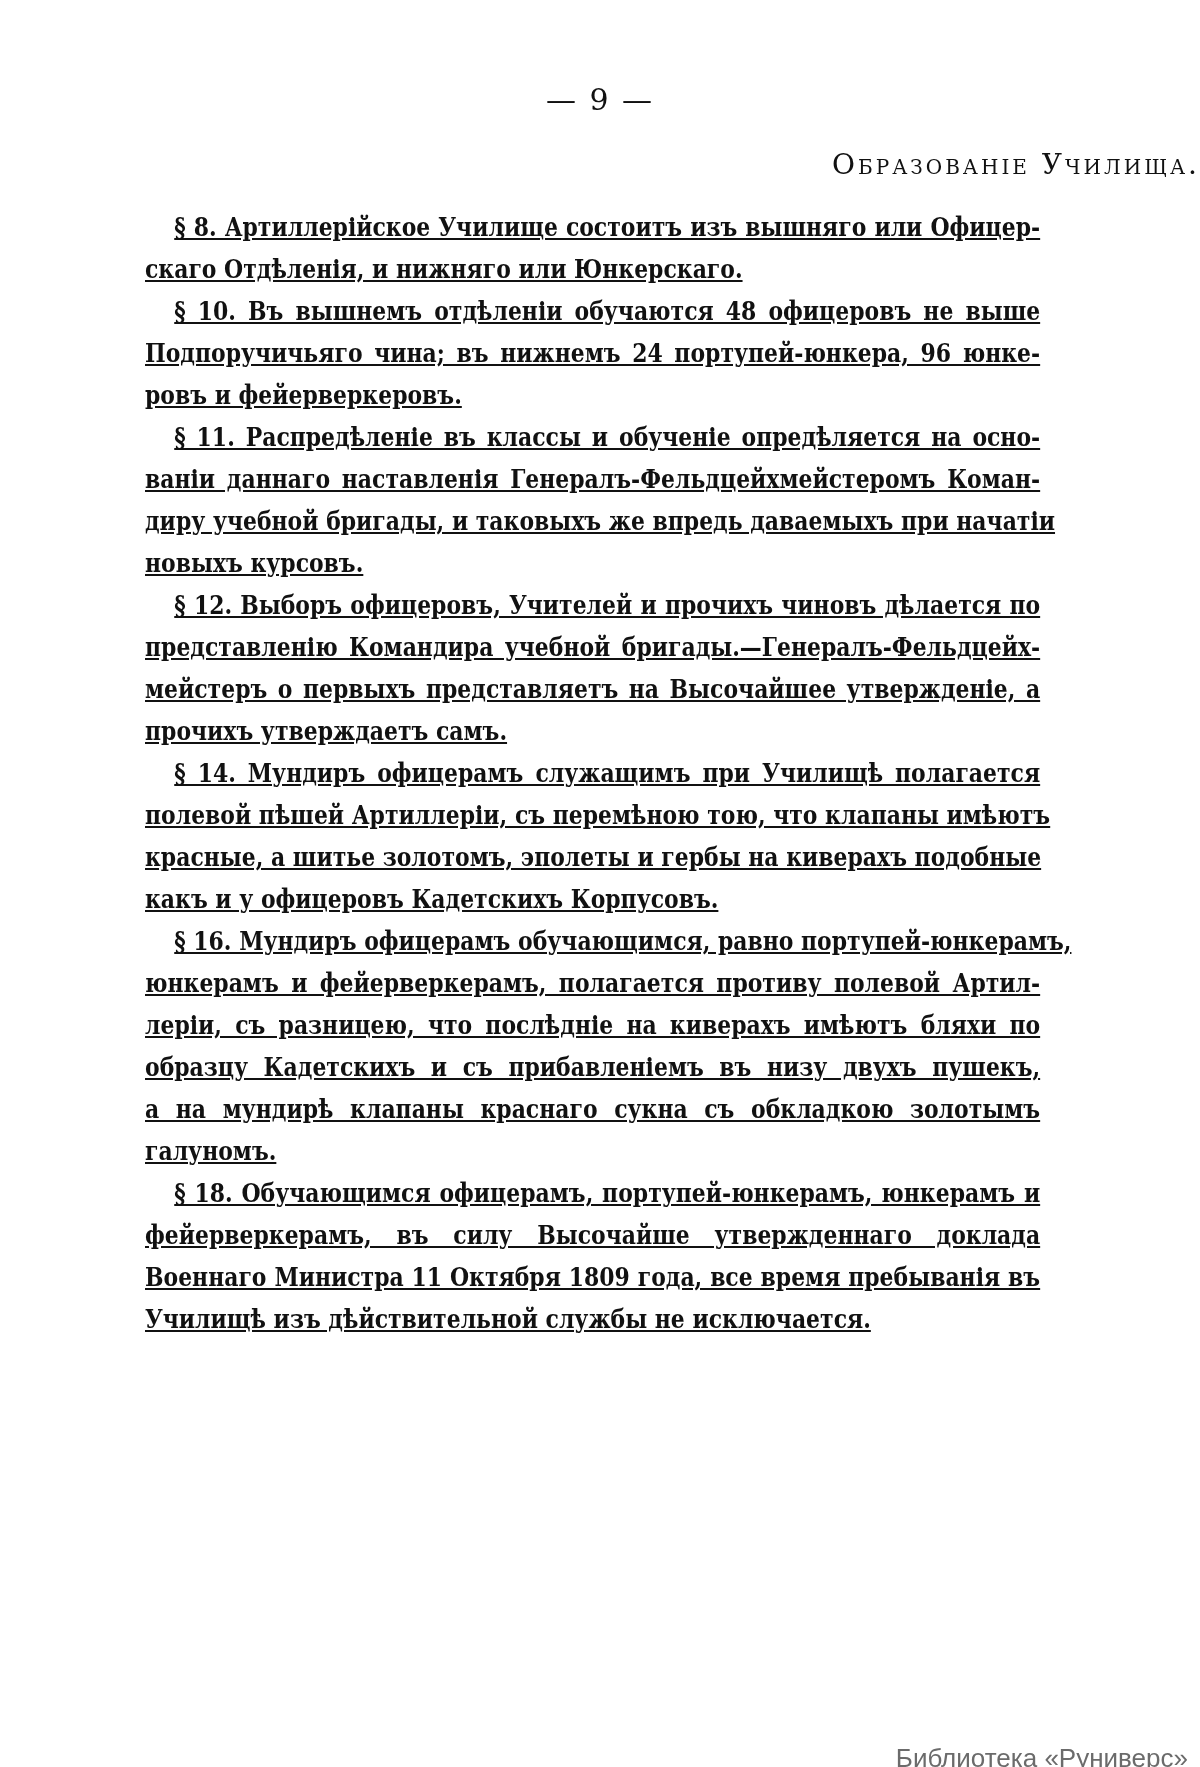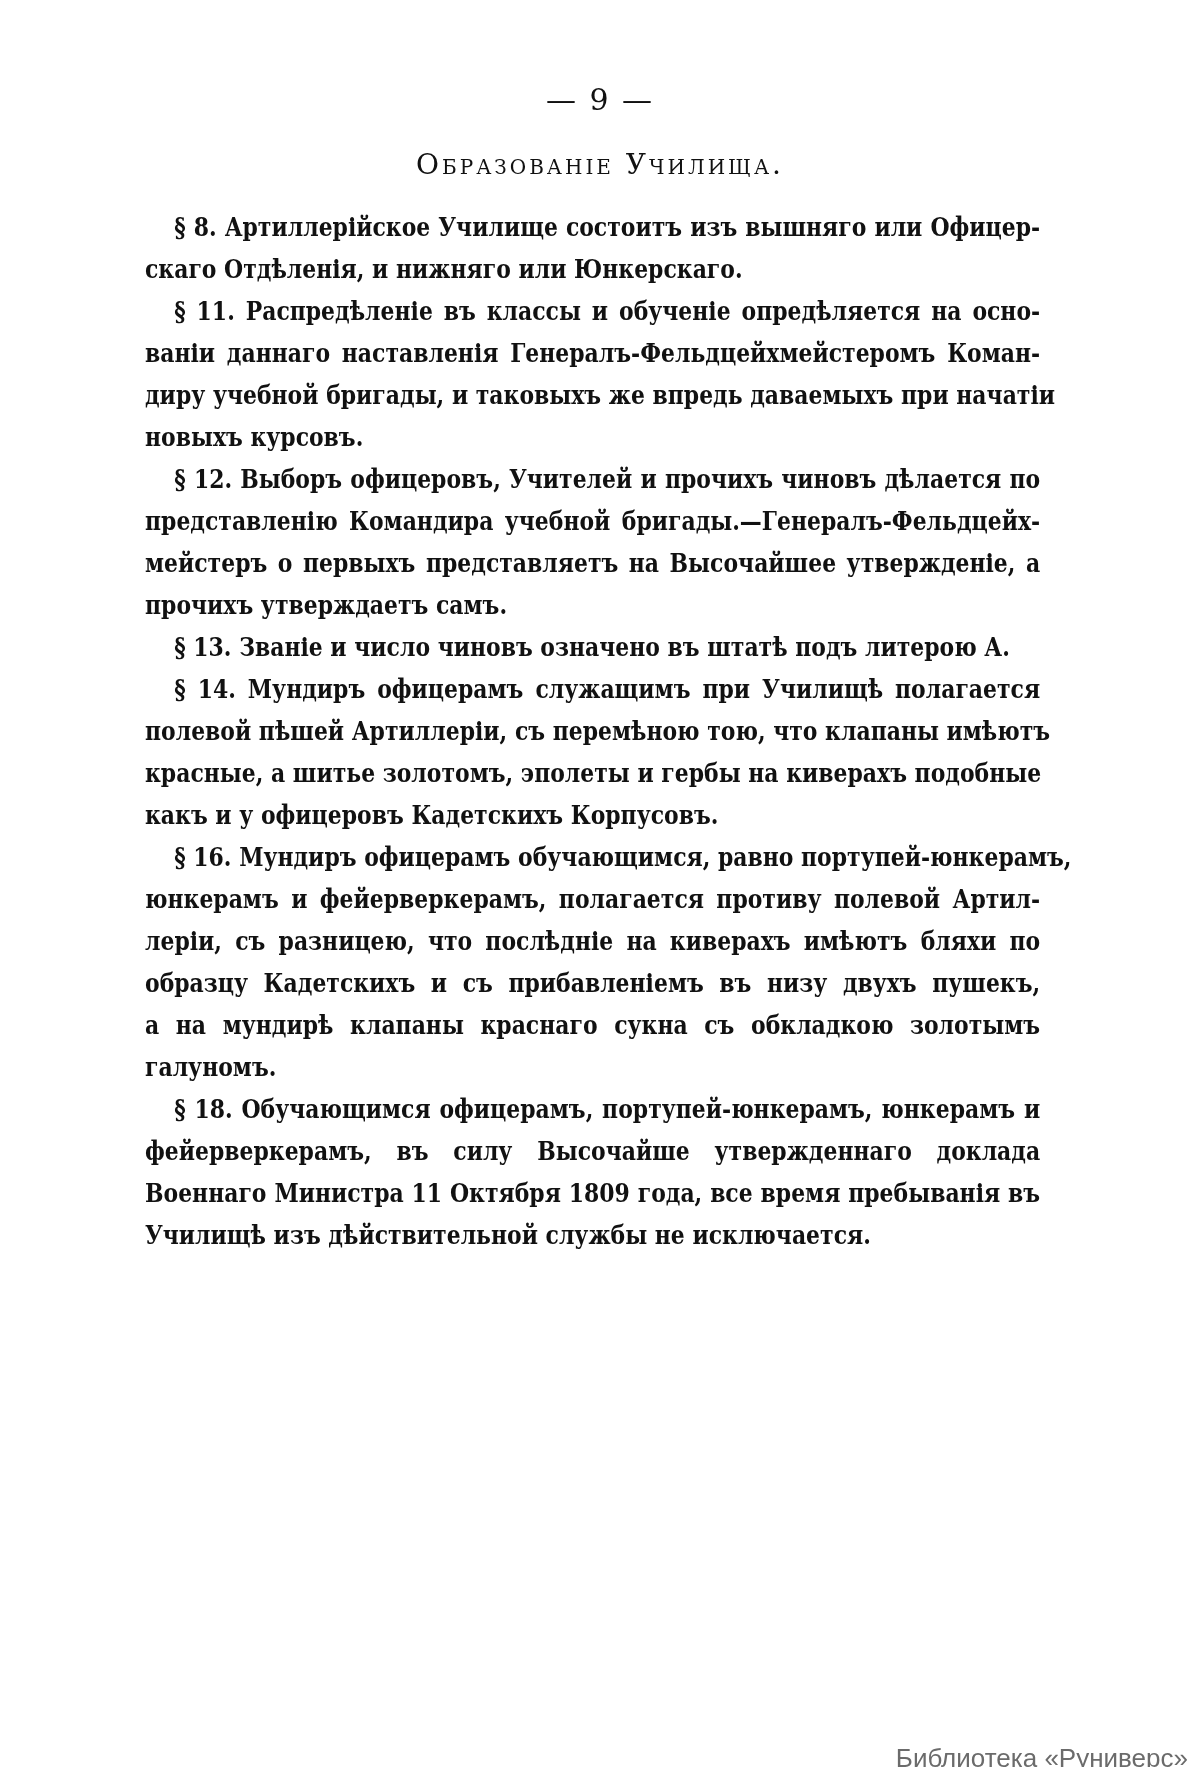--- a/index.html
+++ b/index.html
@@ -1,55 +1,57 @@
 <!DOCTYPE html>
 <html><head>
 <meta charset="utf-8">
 <style>
   html, body { margin: 0; padding: 0; background: #ffffff; }
   body { width: 1200px; height: 1767px; position: relative; overflow: hidden;
          font-family: "DejaVu Serif", "Liberation Serif", serif; color: #111; }
   .page-number { position: absolute; top: 82px; left: 0; width: 1200px; text-align: center;
                  font-size: 30px; letter-spacing: 2px; }
-  .title { position: absolute; top: 148px; left: 0; width: 1200px; text-align: center;
+  .title { position: absolute; top: 148px; left: 0; width: 1200px; text-align: right;
            font-size: 28px; letter-spacing: 3px; font-variant: small-caps; }
-  .body-text { position: absolute; top: 206px; left: 145px; width: 895px; }
+  .body-text { position: absolute; top: 206px; left: 145px; width: 895px; text-decoration: underline; }
   .line { font-size: 25.5px; line-height: 42px; height: 42px; white-space: nowrap;
           transform: scaleX(0.86); transform-origin: left center; width: 116.3%;
           text-align: justify; text-align-last: justify; font-weight: bold; }
   .line.last { text-align-last: left; }
   .line.indent { padding-left: 34px; box-sizing: border-box; }
   .watermark { position: absolute; top: 1715px; right: 12px; font-family: "Liberation Sans", sans-serif;
                font-size: 26px; color: #6b6b6b; margin-top: 28px; }
 </style>
 </head>
 <body>
 
 <div class="page-number">— 9 —</div>
 <div class="title">Образованіе Училища.</div>
 
 <div class="body-text" id="body-text">
     <div>
       <div class="line indent">§ 8. Артиллерійское Училище состоитъ изъ вышняго или Офицер-</div>
       <div class="line last">скаго Отдѣленія, и нижняго или Юнкерскаго.</div>
     </div>
     <div>
+      <div class="line indent">§ 10. Въ вышнемъ отдѣленіи обучаются 48 офицеровъ не выше</div>
+      <div class="line">Подпоручичьяго чина; въ нижнемъ 24 портупей-юнкера, 96 юнке-</div>
+      <div class="line last">ровъ и фейерверкеровъ.</div>
+    </div>
+    <div>
       <div class="line indent">§ 11. Распредѣленіе въ классы и обученіе опредѣляется на осно-</div>
       <div class="line">ваніи даннаго наставленія Генералъ-Фельдцейхмейстеромъ Коман-</div>
       <div class="line">диру учебной бригады, и таковыхъ же впредь даваемыхъ при начатіи</div>
       <div class="line last">новыхъ курсовъ.</div>
     </div>
     <div>
       <div class="line indent">§ 12. Выборъ офицеровъ, Учителей и прочихъ чиновъ дѣлается по</div>
       <div class="line">представленію Командира учебной бригады.—Генералъ-Фельдцейх-</div>
       <div class="line">мейстеръ о первыхъ представляетъ на Высочайшее утвержденіе, а</div>
       <div class="line last">прочихъ утверждаетъ самъ.</div>
-    </div>
-    <div>
-      <div class="line indent last">§ 13. Званіе и число чиновъ означено въ штатѣ подъ литерою А.</div>
     </div>
     <div>
       <div class="line indent">§ 14. Мундиръ офицерамъ служащимъ при Училищѣ полагается</div>
       <div class="line">полевой пѣшей Артиллеріи, съ перемѣною тою, что клапаны имѣютъ</div>
       <div class="line">красные, а шитье золотомъ, эполеты и гербы на киверахъ подобные</div>
       <div class="line last">какъ и у офицеровъ Кадетскихъ Корпусовъ.</div>
     </div>
     <div>
       <div class="line indent">§ 16. Мундиръ офицерамъ обучающимся, равно портупей-юнкерамъ,</div>
       <div class="line">юнкерамъ и фейерверкерамъ, полагается противу полевой Артил-</div>

